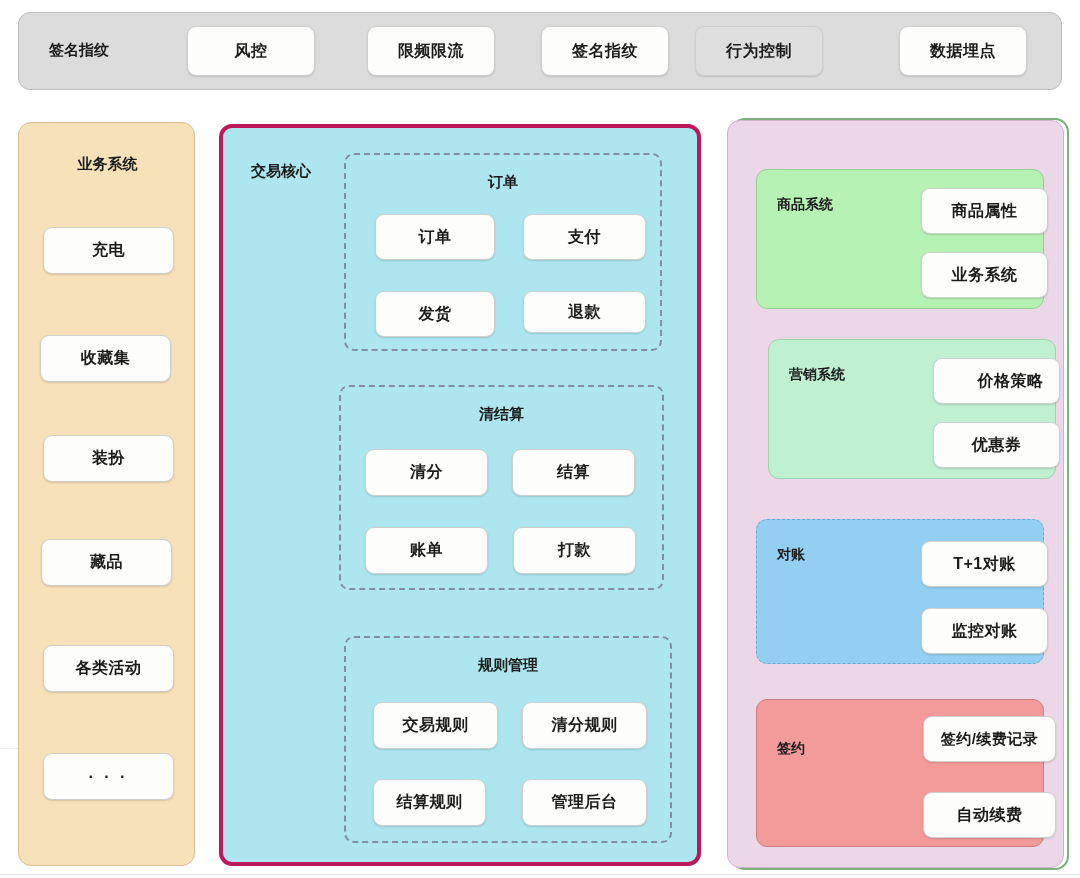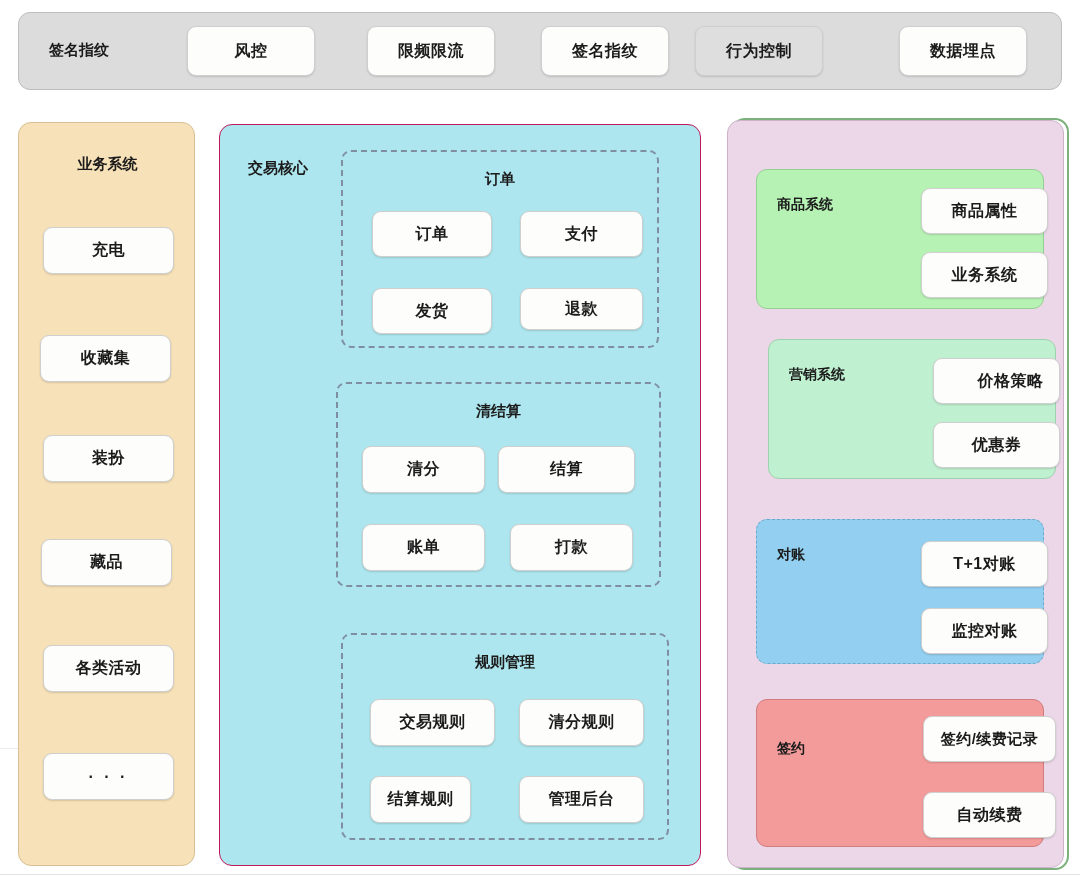--- a/index.html
+++ b/index.html
@@ -80,21 +80,21 @@
   .panel-biz {
     left: 18px; top: 122px;
     width: 177px; height: 744px;
     background: #f7e1b8;
     border: 1px solid #d9bf93;
   }
   .panel-core {
     left: 219px; top: 124px;
     width: 482px; height: 742px;
     background: #ade6ee;
-    border: 1px solid #be185d;
+    border: 4px solid #be185d;
   }
 
   
   .accent-outline {
     position: absolute;
     left: 731px; top: 118px;
     width: 338px; height: 752px;
     border: 2px solid #7cb07c;
     border-radius: 14px;
     box-sizing: border-box;
@@ -189,30 +189,30 @@
       <div class="group-title">订单</div>
       <div class="chip" style="left:29px; top:59px; width:120px; height:46px;">订单</div>
       <div class="chip" style="left:177px; top:59px; width:123px; height:46px;">支付</div>
       <div class="chip" style="left:29px; top:136px; width:120px; height:46px;">发货</div>
       <div class="chip" style="left:177px; top:136px; width:123px; height:42px;">退款</div>
     </div>
 
     <div class="group" style="left:116px; top:257px; width:325px; height:205px;">
       <div class="group-title">清结算</div>
       <div class="chip" style="left:24px; top:62px; width:123px; height:47px;">清分</div>
-      <div class="chip" style="left:160px; top:62px; width:137px; height:47px;">结算</div>
+      <div class="chip" style="left:171px; top:62px; width:123px; height:47px;">结算</div>
       <div class="chip" style="left:24px; top:140px; width:123px; height:47px;">账单</div>
       <div class="chip" style="left:172px; top:140px; width:123px; height:47px;">打款</div>
     </div>
 
     <div class="group" style="left:121px; top:508px; width:328px; height:207px;">
       <div class="group-title">规则管理</div>
       <div class="chip" style="left:27px; top:64px; width:125px; height:47px;">交易规则</div>
       <div class="chip" style="left:176px; top:64px; width:125px; height:47px;">清分规则</div>
-      <div class="chip" style="left:27px; top:141px; width:101px; height:47px;">结算规则</div>
+      <div class="chip" style="left:27px; top:141px; width:113px; height:47px;">结算规则</div>
       <div class="chip" style="left:176px; top:141px; width:125px; height:47px;">管理后台</div>
     </div>
   </div>
 
   <div class="accent-outline"></div>
 
   <div class="panel panel-platform">
 
     <div class="subpanel sp-goods" style="left:28px; top:48px; width:288px; height:140px;">
       <div class="subpanel-title">商品系统</div>

